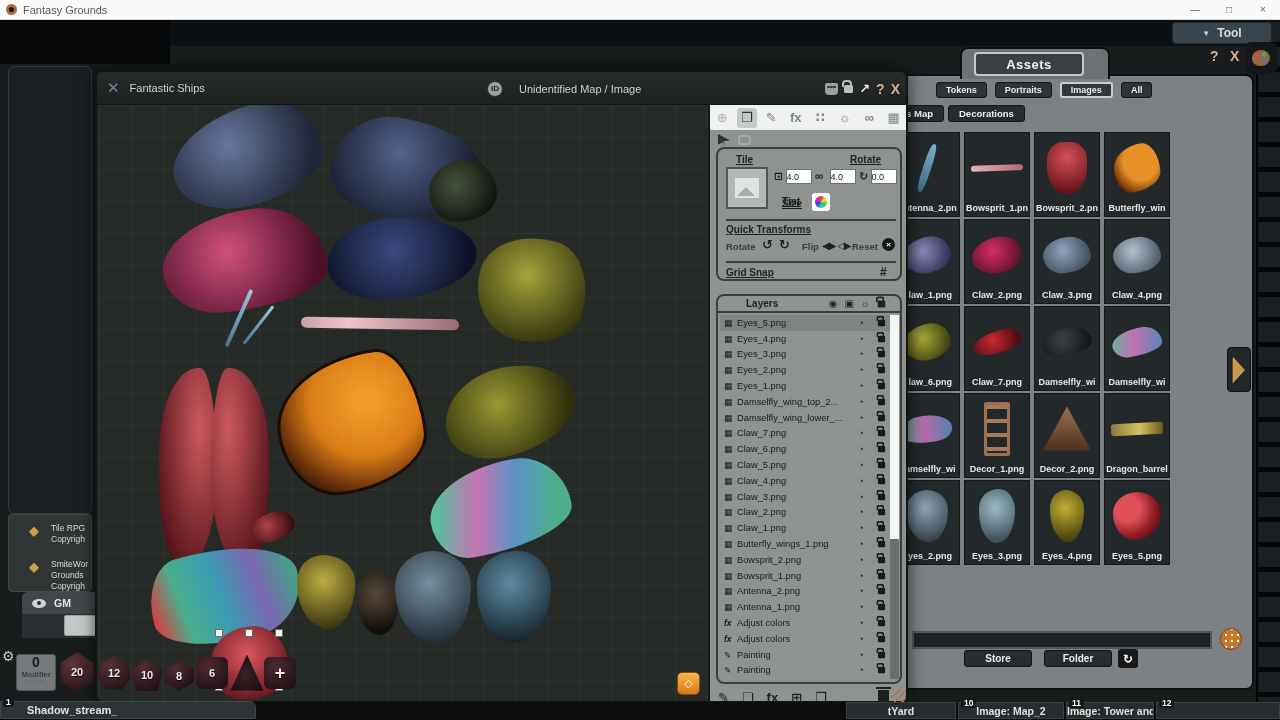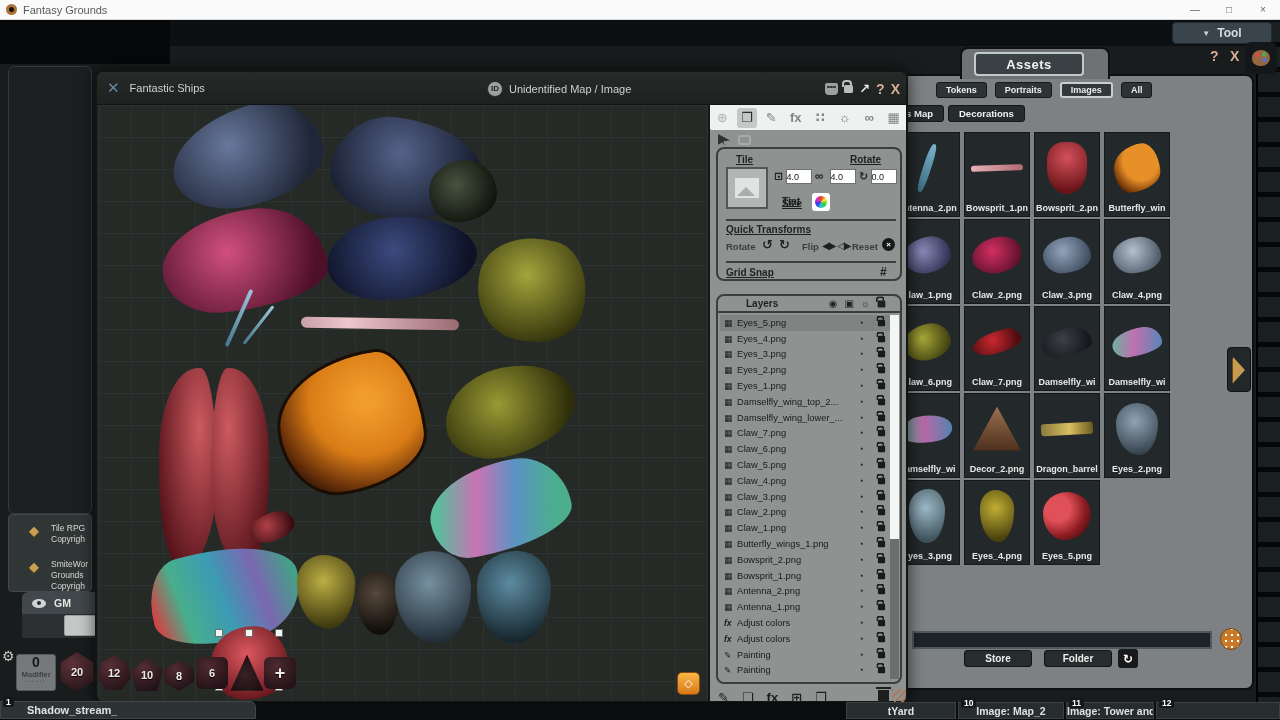--- a/index.html
+++ b/index.html
@@ -66,21 +66,21 @@
   .mini-btn{position:absolute;height:17px;background:#272c2e;border:1px solid #121516;border-radius:3px;color:#eceeec;font-size:10px;font-weight:bold;display:flex;align-items:center;justify-content:center;}
   .refresh-btn{position:absolute;left:286px;top:573px;width:20px;height:19px;background:#17191a;border-radius:3px;color:#fff;font-size:12px;font-weight:bold;display:flex;align-items:center;justify-content:center;}
   .gold-chevron{left:1227px;top:347px;width:24px;height:45px;background:#22272a;border:1px solid #101314;border-radius:4px;z-index:9;display:flex;align-items:center;justify-content:center;}
   .gold-chevron .tri{width:0;height:0;border-left:12px solid #c89a50;border-top:13px solid transparent;border-bottom:13px solid transparent;filter:drop-shadow(-1px 1px 0 #6a4a18);}
 
   
   .map-win{left:95px;top:70px;width:813px;height:633px;background:#24292b;border:2px solid #121514;border-radius:8px;box-shadow:0 0 16px rgba(0,0,0,.65);z-index:12;}
   .map-header{position:absolute;left:0;top:0;width:809px;height:33px;background:linear-gradient(#262b29,#1d2220);border-bottom:1px solid #101312;border-radius:6px 6px 0 0;display:flex;align-items:center;}
   .map-emblem{font-size:15px;font-weight:bold;color:#6d87a4;margin:0 10px;}
   .map-title{font-size:11px;color:#ccd2cc;}
-  .map-tab{position:absolute;left:390px;top:0;height:33px;display:flex;align-items:center;gap:6px;}
+  .map-tab{position:absolute;left:390px;top:0;height:33px;display:flex;align-items:center;gap:16px;}
   .id-badge{width:16px;height:16px;border-radius:50%;background:#9aa19f;border:1px solid #2a2e2c;color:#1d201f;font-size:8px;font-weight:bold;display:flex;align-items:center;justify-content:center;}
   .map-tab-label{font-size:11px;color:#ccd2cc;}
   .map-hicons{position:absolute;right:6px;top:0;height:33px;display:flex;align-items:center;gap:6px;}
   .token-ico{width:13px;height:12px;background:#9aa19e;border-radius:2px 2px 4px 4px;position:relative;}
   .token-ico::after{content:"";position:absolute;left:2px;top:3px;width:9px;height:2px;
     background:radial-gradient(circle,#2a2e2c 1px,transparent 1.4px);background-size:3px 2px;}
   .lockicon{width:9px;height:8px;background:currentColor;border-radius:1.5px;position:relative;display:inline-block;}
   .lockicon::before{content:"";position:absolute;left:-2px;top:-5px;width:6px;height:5px;border:2px solid currentColor;border-bottom:none;border-radius:4px 4px 0 0;}
   .map-lock{color:#b9bdbb;}
   .map-pop{font-size:13px;font-weight:bold;color:#e8ece9;}
@@ -295,20 +295,24 @@
         <div class="asset-cell">
           <div class="asset-thumb" style="width: 50px; height: 28px; background: linear-gradient(100deg, rgb(98, 184, 158), rgb(192, 112, 176) 45%, rgb(80, 136, 184)); border-radius: 65% 35% 70% 30% / 55% 60% 40% 45%; transform: rotate(-8deg);"></div>
           <div class="asset-label">Damselfly_wi</div>
         </div>
 
         <div class="asset-cell">
           <div class="asset-thumb" style="width: 50px; height: 28px; background: linear-gradient(100deg, rgb(88, 176, 150), rgb(184, 104, 168) 45%, rgb(76, 132, 176)); border-radius: 35% 65% 30% 70% / 55% 60% 40% 45%; transform: rotate(-14deg);"></div>
           <div class="asset-label">Damselfly_wi</div>
         </div>
 
+        <div class="asset-cell">
+          <div class="asset-thumb" style="width: 26px; height: 54px; background: repeating-linear-gradient(rgb(168, 122, 92) 0px, rgb(168, 122, 92) 4px, rgb(35, 40, 42) 4px, rgb(35, 40, 42) 14px); border-radius: 2px; transform: rotate(0deg); border: 3px solid rgb(160, 112, 82);"></div>
+          <div class="asset-label">Decor_1.png</div>
+        </div>
 
         <div class="asset-cell">
           <div class="asset-thumb" style="width: 48px; height: 44px; background: linear-gradient(rgb(154, 112, 80), rgb(76, 47, 28)); border-radius: 0px; transform: rotate(0deg); clip-path: polygon(50% 0px, 100% 100%, 0px 100%);"></div>
           <div class="asset-label">Decor_2.png</div>
         </div>
 
         <div class="asset-cell">
           <div class="asset-thumb" style="width: 52px; height: 12px; background: linear-gradient(90deg, rgb(138, 122, 64), rgb(216, 192, 96) 55%, rgb(106, 90, 32)); border-radius: 3px; transform: rotate(-3deg);"></div>
           <div class="asset-label">Dragon_barrel</div>
         </div>

